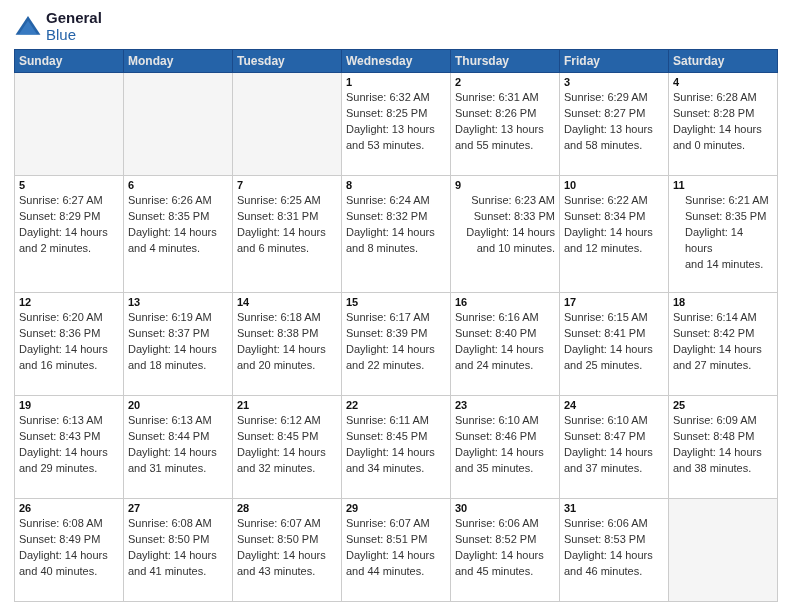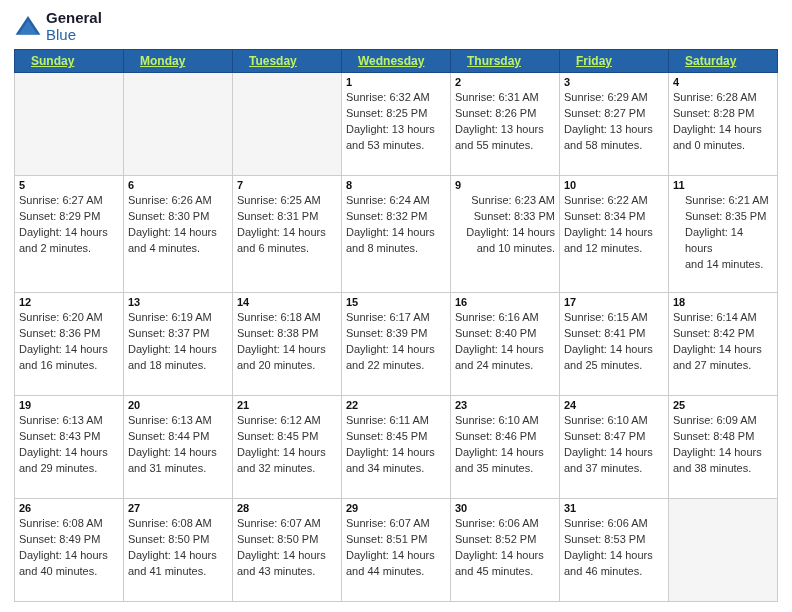--- a/index.html
+++ b/index.html
@@ -46,27 +46,26 @@
       color: #444;
     }
     .calendar-table {
       width: 100%;
       border-collapse: collapse;
       flex: 1;
       table-layout: fixed;
     }
     .calendar-table th {
       background: #2563a8;
-      color: #bef264;
+      color: #e5e5e5;
       font-size: 12px;
       font-weight: bold;
-      padding: 4px 16px;
+      padding: 4px 4px;
       text-align: left;
       border: 1px solid #1a4a8a;
-      text-decoration: underline;
     }
     .calendar-table td {
       border: 1px solid #ccc;
       vertical-align: top;
       padding: 3px 4px;
       font-size: 9.5px;
       color: #222;
       height: 88px;
       background: #fff;
     }
@@ -156,21 +155,21 @@
           <td>
             <div class="day-number">5</div>
             <div class="day-info" style="white-space: pre-line;">Sunrise: 6:27 AM
 Sunset: 8:29 PM
 Daylight: 14 hours
 and 2 minutes.</div>
           </td>
           <td>
             <div class="day-number">6</div>
             <div class="day-info" style="white-space: pre-line;">Sunrise: 6:26 AM
-Sunset: 8:30 PM
+Sunset: 8:35 PM
 Daylight: 14 hours
 and 4 minutes.</div>
           </td>
           <td>
             <div class="day-number">7</div>
             <div class="day-info" style="white-space: pre-line;">Sunrise: 6:25 AM
 Sunset: 8:31 PM
 Daylight: 14 hours
 and 6 minutes.</div>
           </td>

